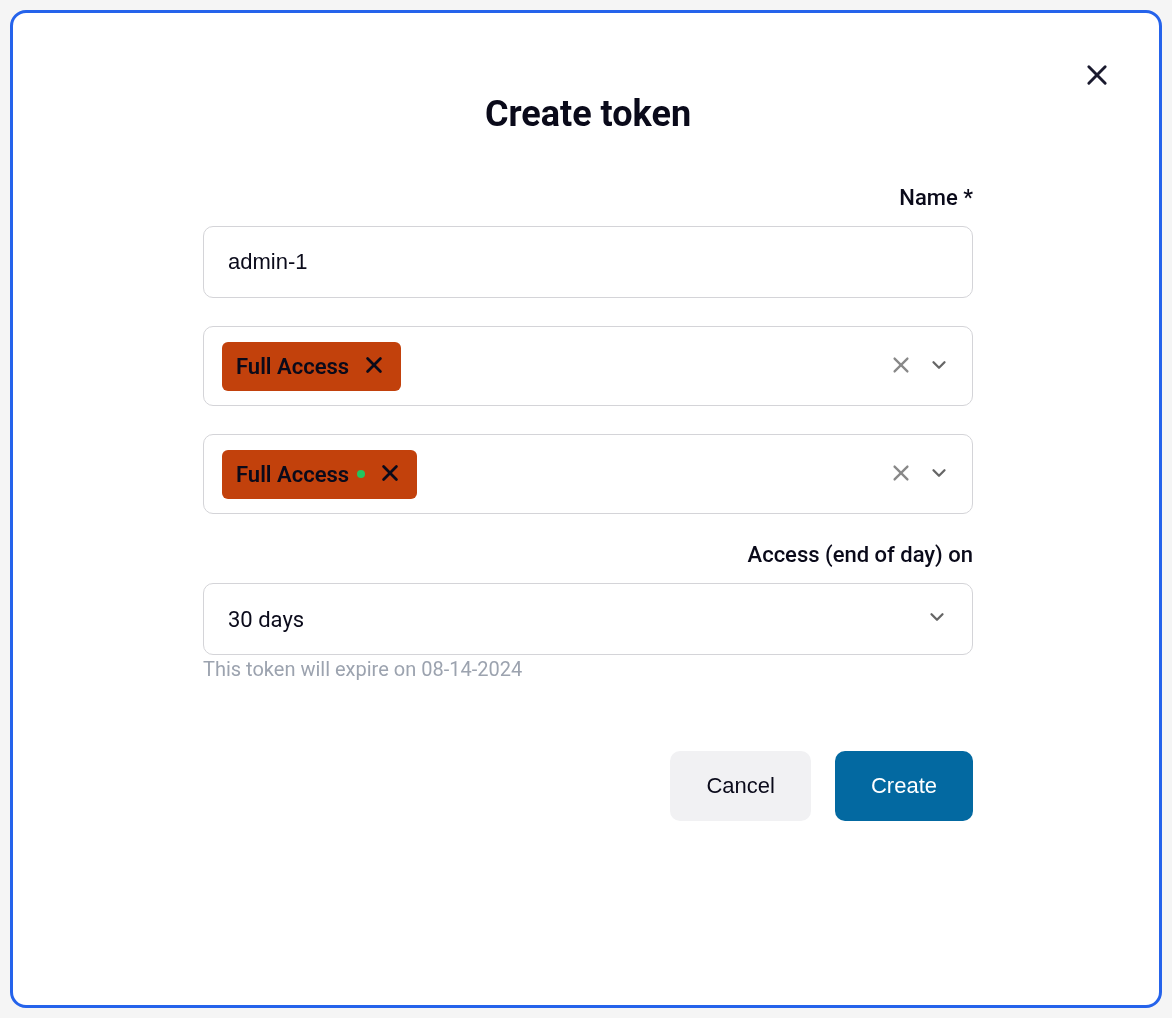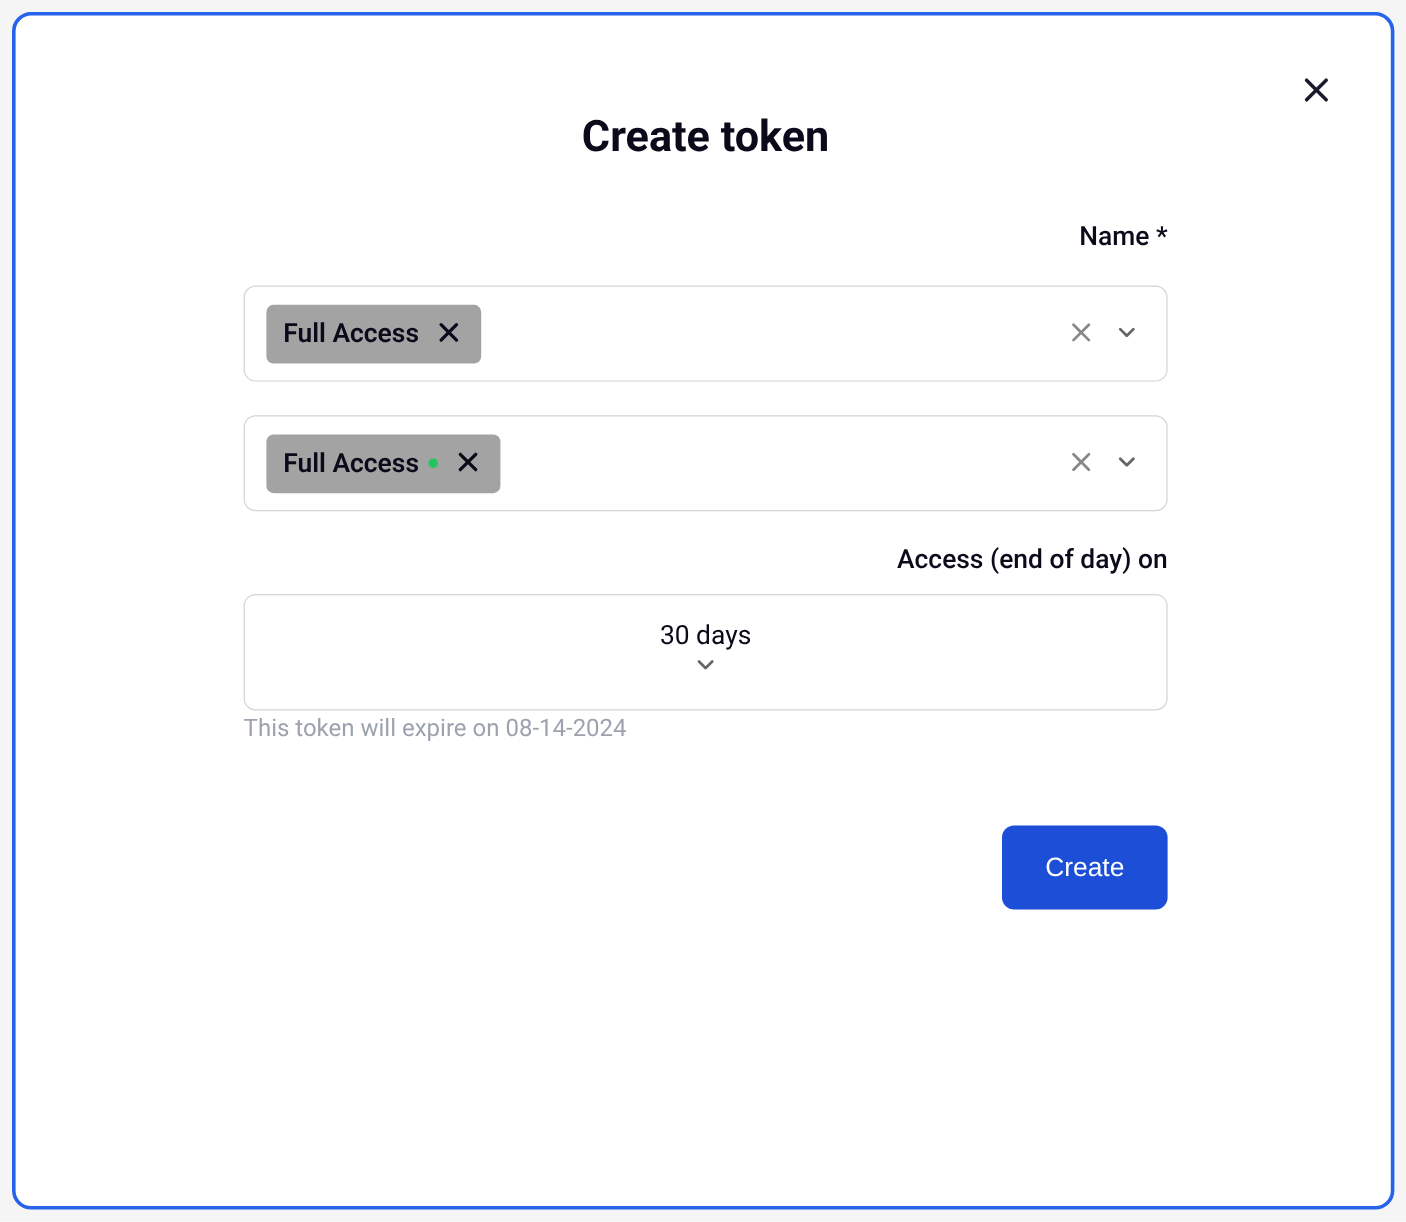--- a/index.html
+++ b/index.html
@@ -94,21 +94,21 @@
     
     .chips-area {
       display: flex;
       flex-wrap: wrap;
       gap: 8px;
       flex: 1;
     }
     
     .chip {
       display: inline-flex;
-      background: #a3a3a3;
+      background: #c2410c;
       border-radius: 6px;
       padding: 10px 14px;
       gap: 12px;
     }
     
     .chip-label {
       font-size: 22px;
       font-weight: 600;
       color: #0a0a1a;
       display: flex;
@@ -180,21 +180,20 @@
     .dropdown-select {
       width: 100%;
       border: 1px solid #d4d4d8;
       border-radius: 10px;
       background: #ffffff;
       padding: 22px 24px;
       display: flex;
       align-items: center;
       justify-content: space-between;
       cursor: pointer;
-      flex-direction: column;
     }
     
     .dropdown-value {
       font-size: 22px;
       color: #0a0a1a;
     }
     
     .helper-text {
       font-size: 20px;
       color: #9ca3af;
@@ -216,21 +215,21 @@
       border: none;
       cursor: pointer;
     }
     
     .btn-cancel {
       background: #f1f1f3;
       color: #0a0a1a;
     }
     
     .btn-create {
-      background: #1d4ed8;
+      background: #0369a1;
       color: #ffffff;
     }
   </style>
 </head>
 <body>
 
 <div class="modal">
 
   <button class="close-button">
     <span>
@@ -240,20 +239,21 @@
       </svg>
     </span>
   </button>
 
   <h1 class="modal-title">Create token</h1>
 
   <div class="form-container">
 
     <div class="form-group">
       <label class="form-label">Name *</label>
+      <input type="text" class="text-input" value="admin-1" style="">
     </div>
 
     <div class="form-group">
       <div class="multi-select">
         <div class="chips-area">
           <div class="chip">
             <span class="chip-label">Full Access</span>
             <button class="chip-remove">
               <span>
                 <svg viewBox="0 0 24 24" fill="none" stroke="currentColor" stroke-width="3" stroke-linecap="round">
@@ -329,17 +329,18 @@
         <span>
           <svg width="22" height="22" viewBox="0 0 24 24" fill="none" stroke="#666" stroke-width="2.5" stroke-linecap="round" stroke-linejoin="round">
             <polyline points="6 9 12 15 18 9"></polyline>
           </svg>
         </span>
       </div>
       <p class="helper-text">This token will expire on 08-14-2024</p>
     </div>
 
     <div class="button-row">
+      <button class="btn btn-cancel">Cancel</button>
       <button class="btn btn-create">Create</button>
     </div>
 
   </div>
 </div>
 
 </body></html>

